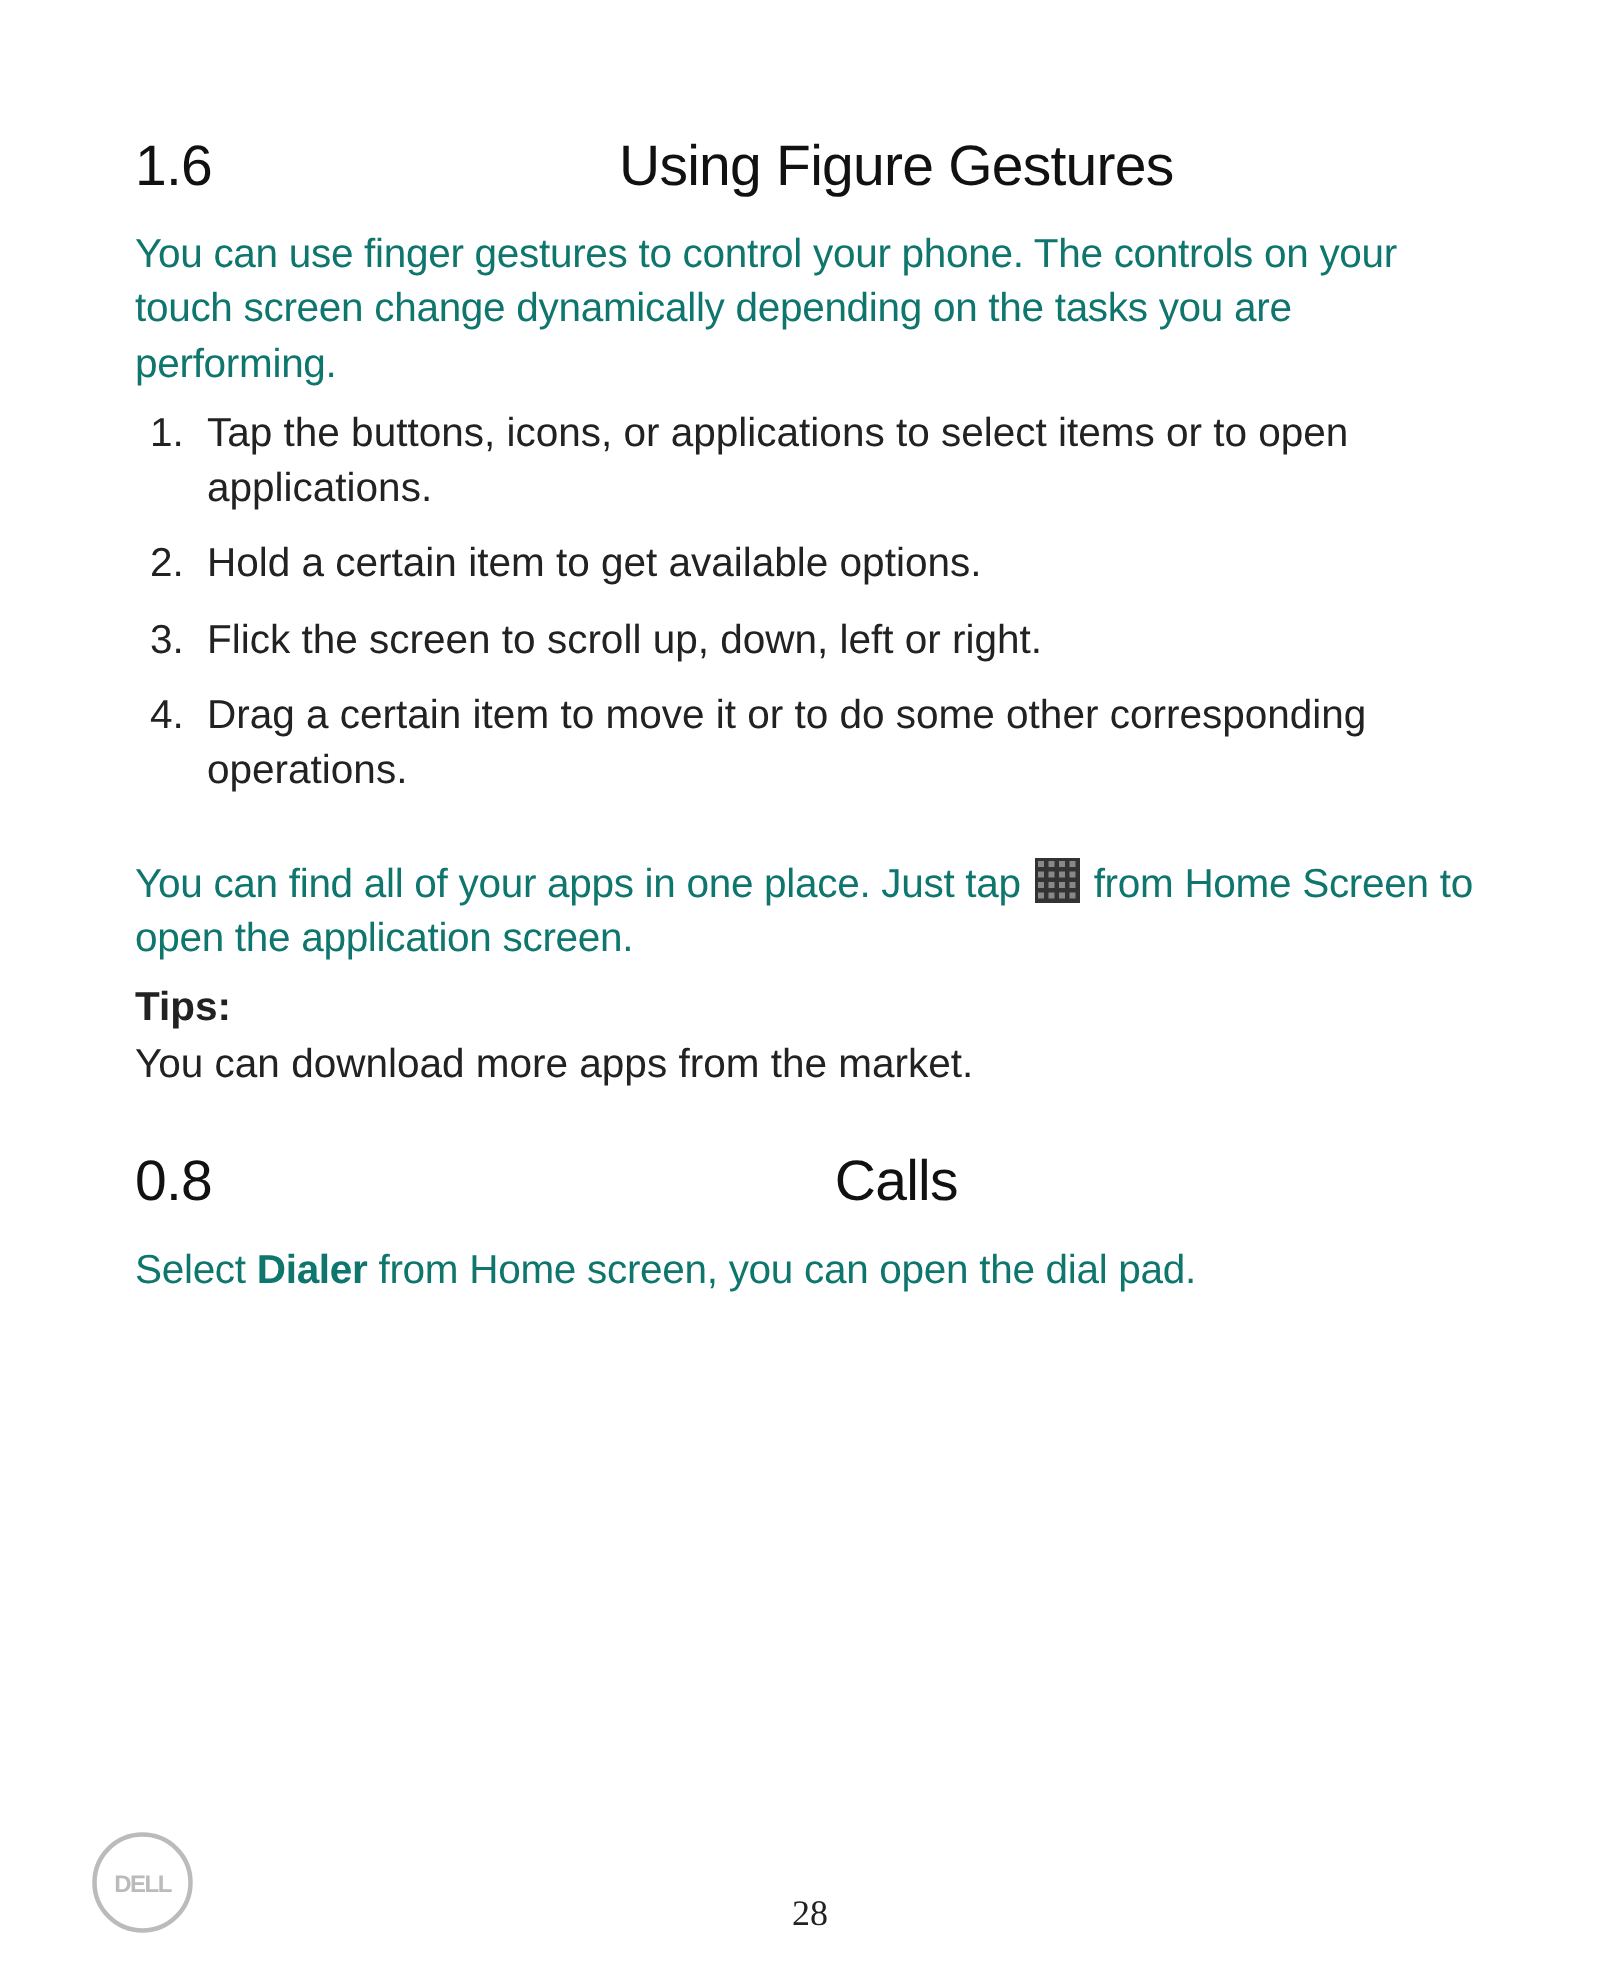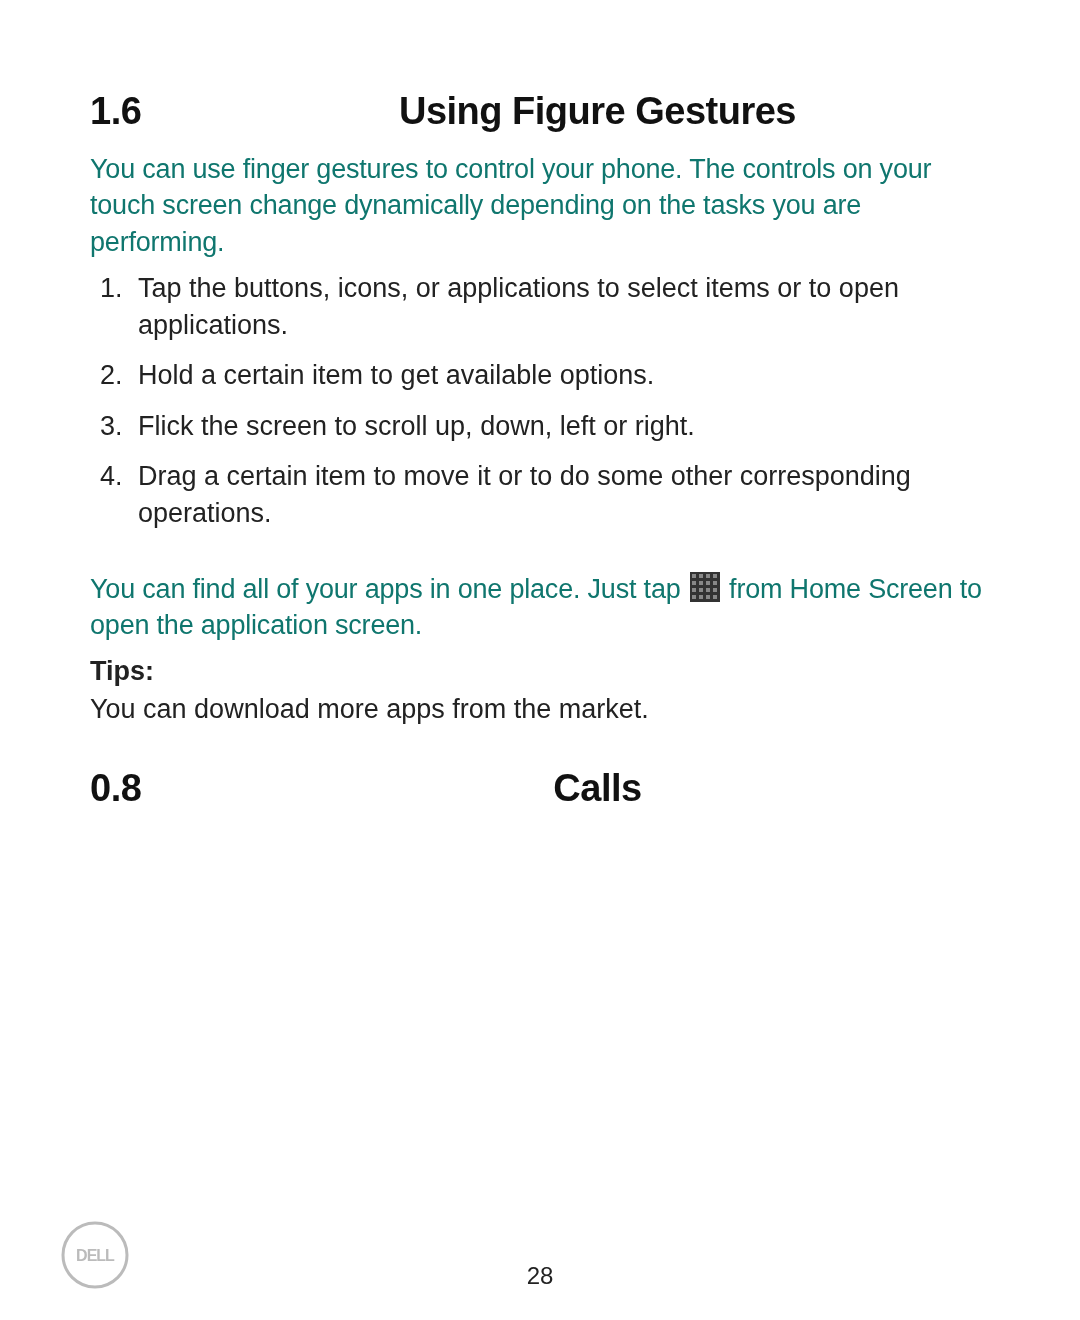--- a/index.html
+++ b/index.html
@@ -12,21 +12,21 @@
     color: #222;
     box-sizing: border-box;
     position: relative;
   }
   .page {
     padding: 90px 90px 0 90px;
     box-sizing: border-box;
   }
   h2.section {
     font-size: 38px;
-    font-weight: 700;
+    font-weight: 400;
     letter-spacing: -0.5px;
     margin: 0 0 18px 0;
     color: #111;
     display: flex;
   }
   h2.section .num {
     display: inline-block;
     width: 115px;
     flex-shrink: 0;
   }
@@ -74,20 +74,21 @@
     display: block;
   }
   .footer {
     position: absolute;
     left: 0;
     bottom: 30px;
     width: 100%;
     text-align: center;
     font-size: 24px;
     color: #222;
+    font-family: Liberation Serif, serif;
   }
   .dell-logo {
     position: absolute;
     left: 60px;
     bottom: 30px;
   }
   .dell-logo svg {
     display: block;
   }
   strong {
@@ -141,20 +142,23 @@
     </p>
     <div class="tips-label">Tips:</div>
     <p class="tips-body">You can download more apps from the market.</p>
   </div>
 
   <div class="section-block">
     <h2 class="section">
       <span class="num">0.8</span>
       <span class="title">Calls</span>
     </h2>
+    <p class="body">
+      <span>Select </span><strong>Dialer</strong><span> from Home screen, you can open the dial pad.</span>
+    </p>
   </div>
 
 </div>
 
 <div class="footer">28</div>
 
 <div class="dell-logo" title="Dell">
   <svg width="70" height="70" viewBox="0 0 70 70">
     <circle cx="35" cy="35" r="32" fill="none" stroke="#bbb" stroke-width="3"></circle>
     <text x="35" y="41" text-anchor="middle" font-family="Arial, sans-serif" font-size="16" font-weight="bold" fill="#bbb" letter-spacing="-1">DELL</text>

